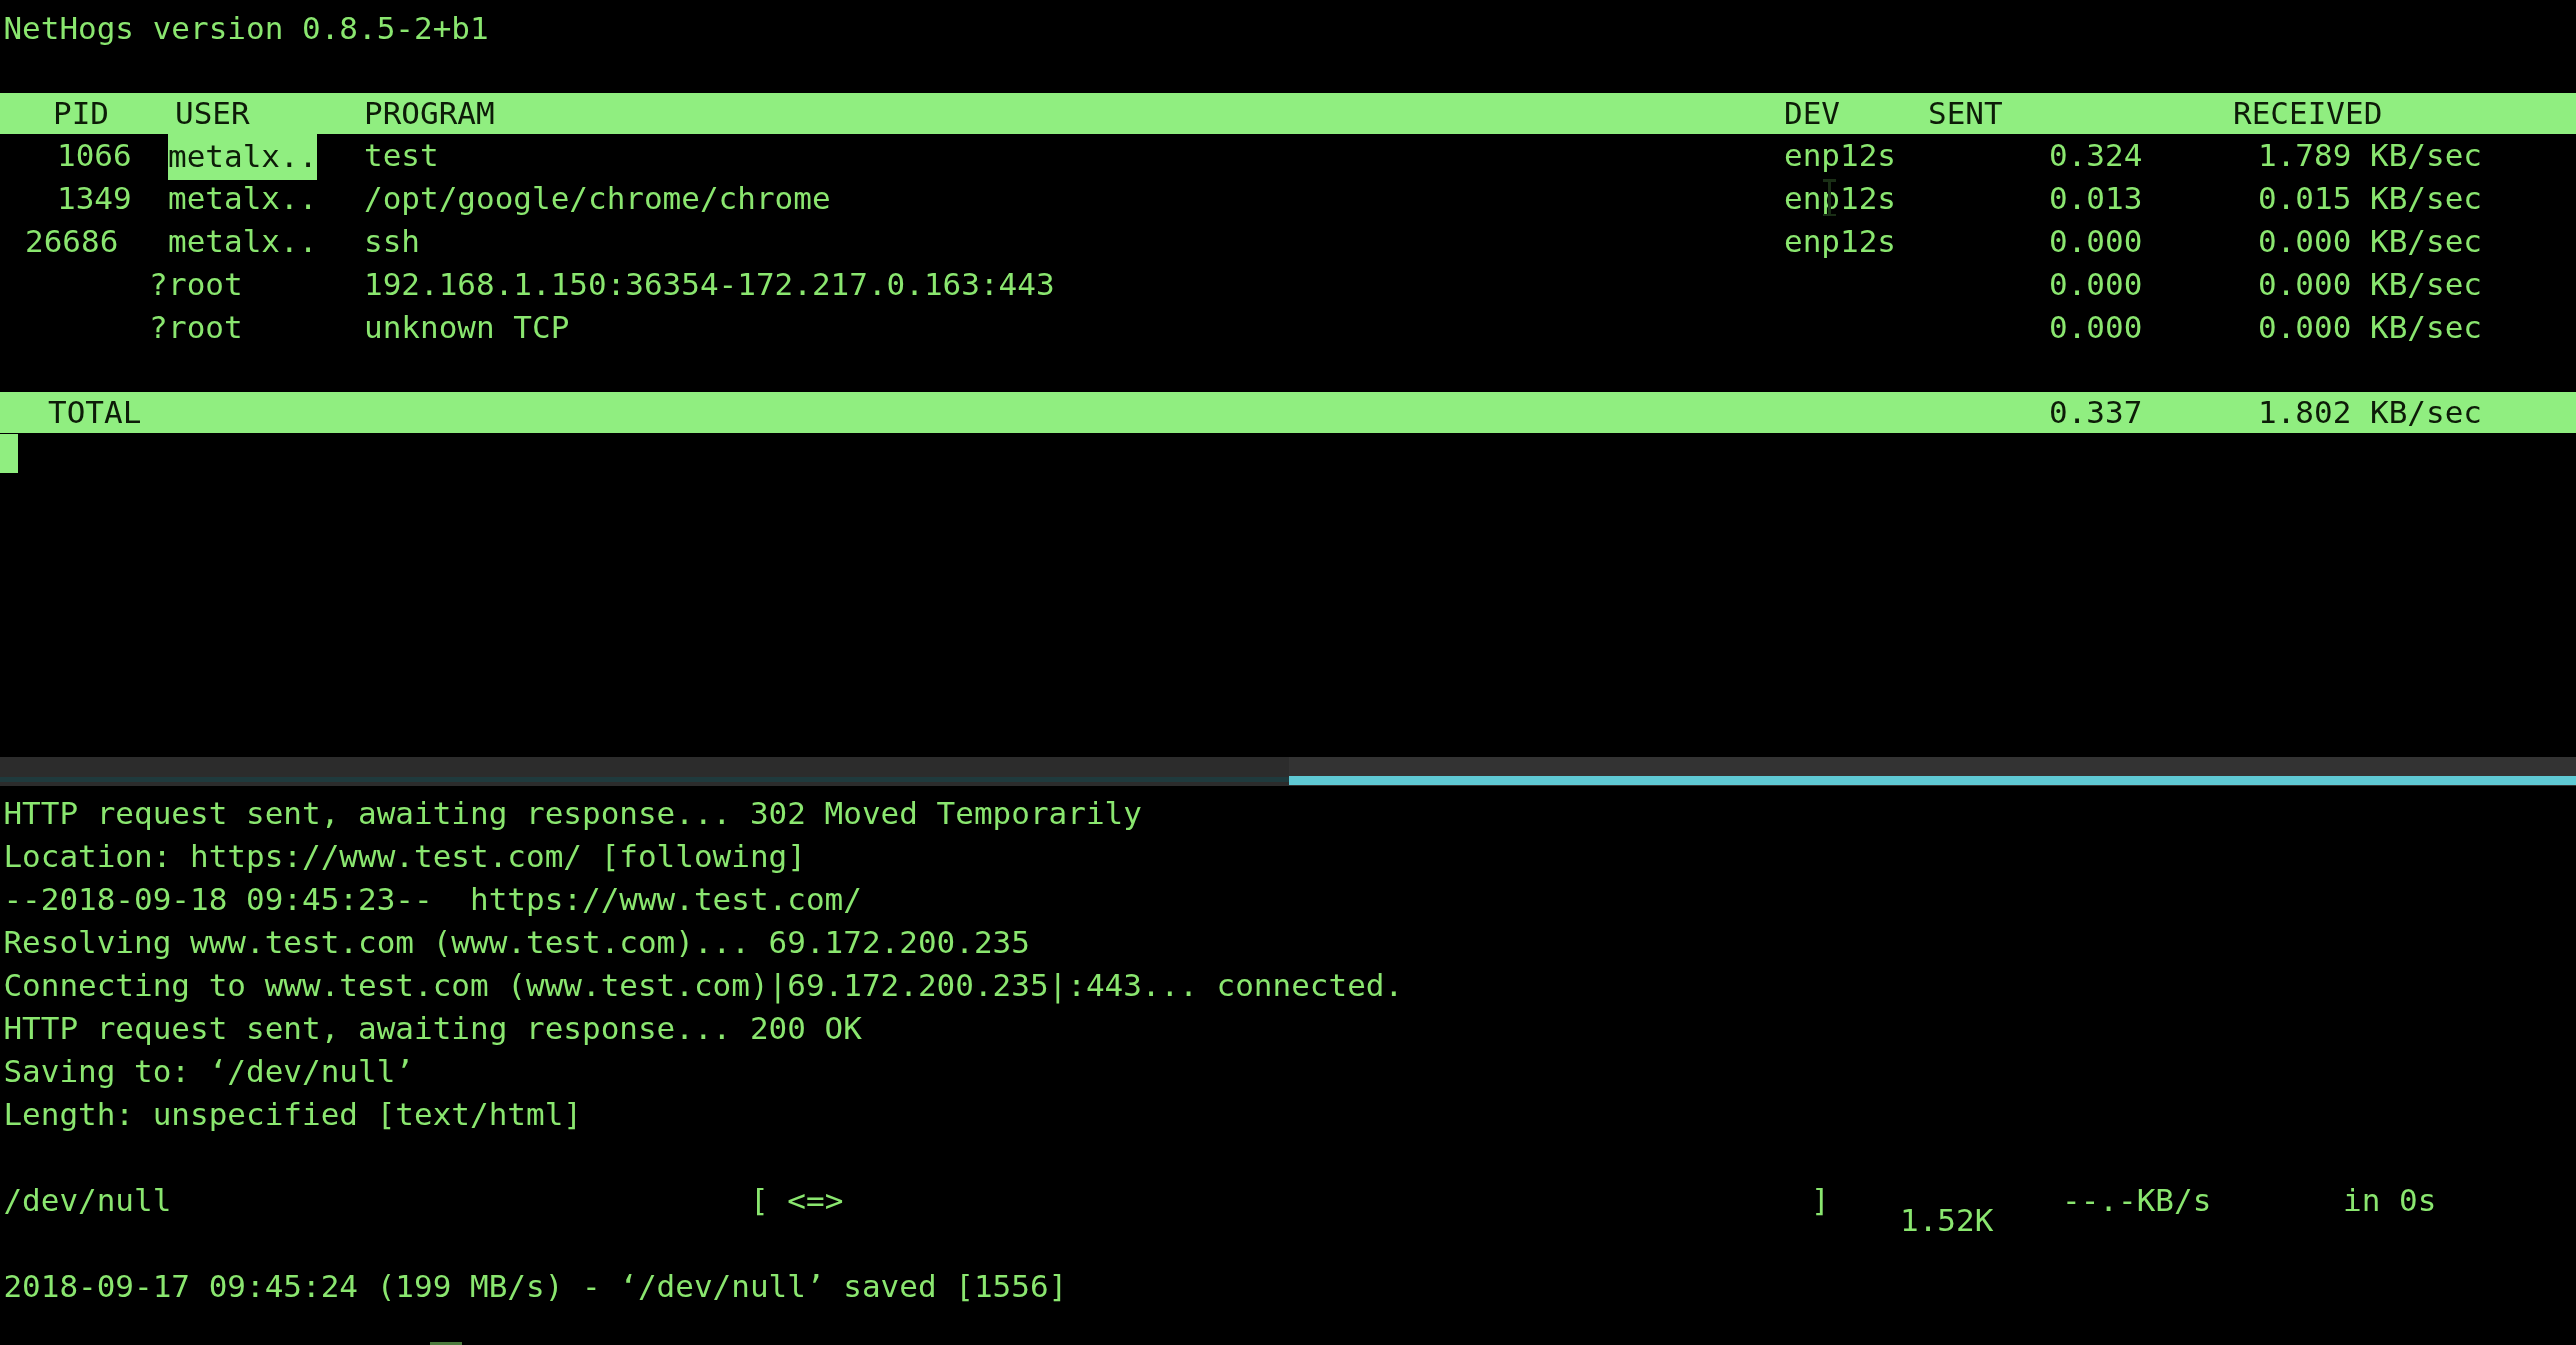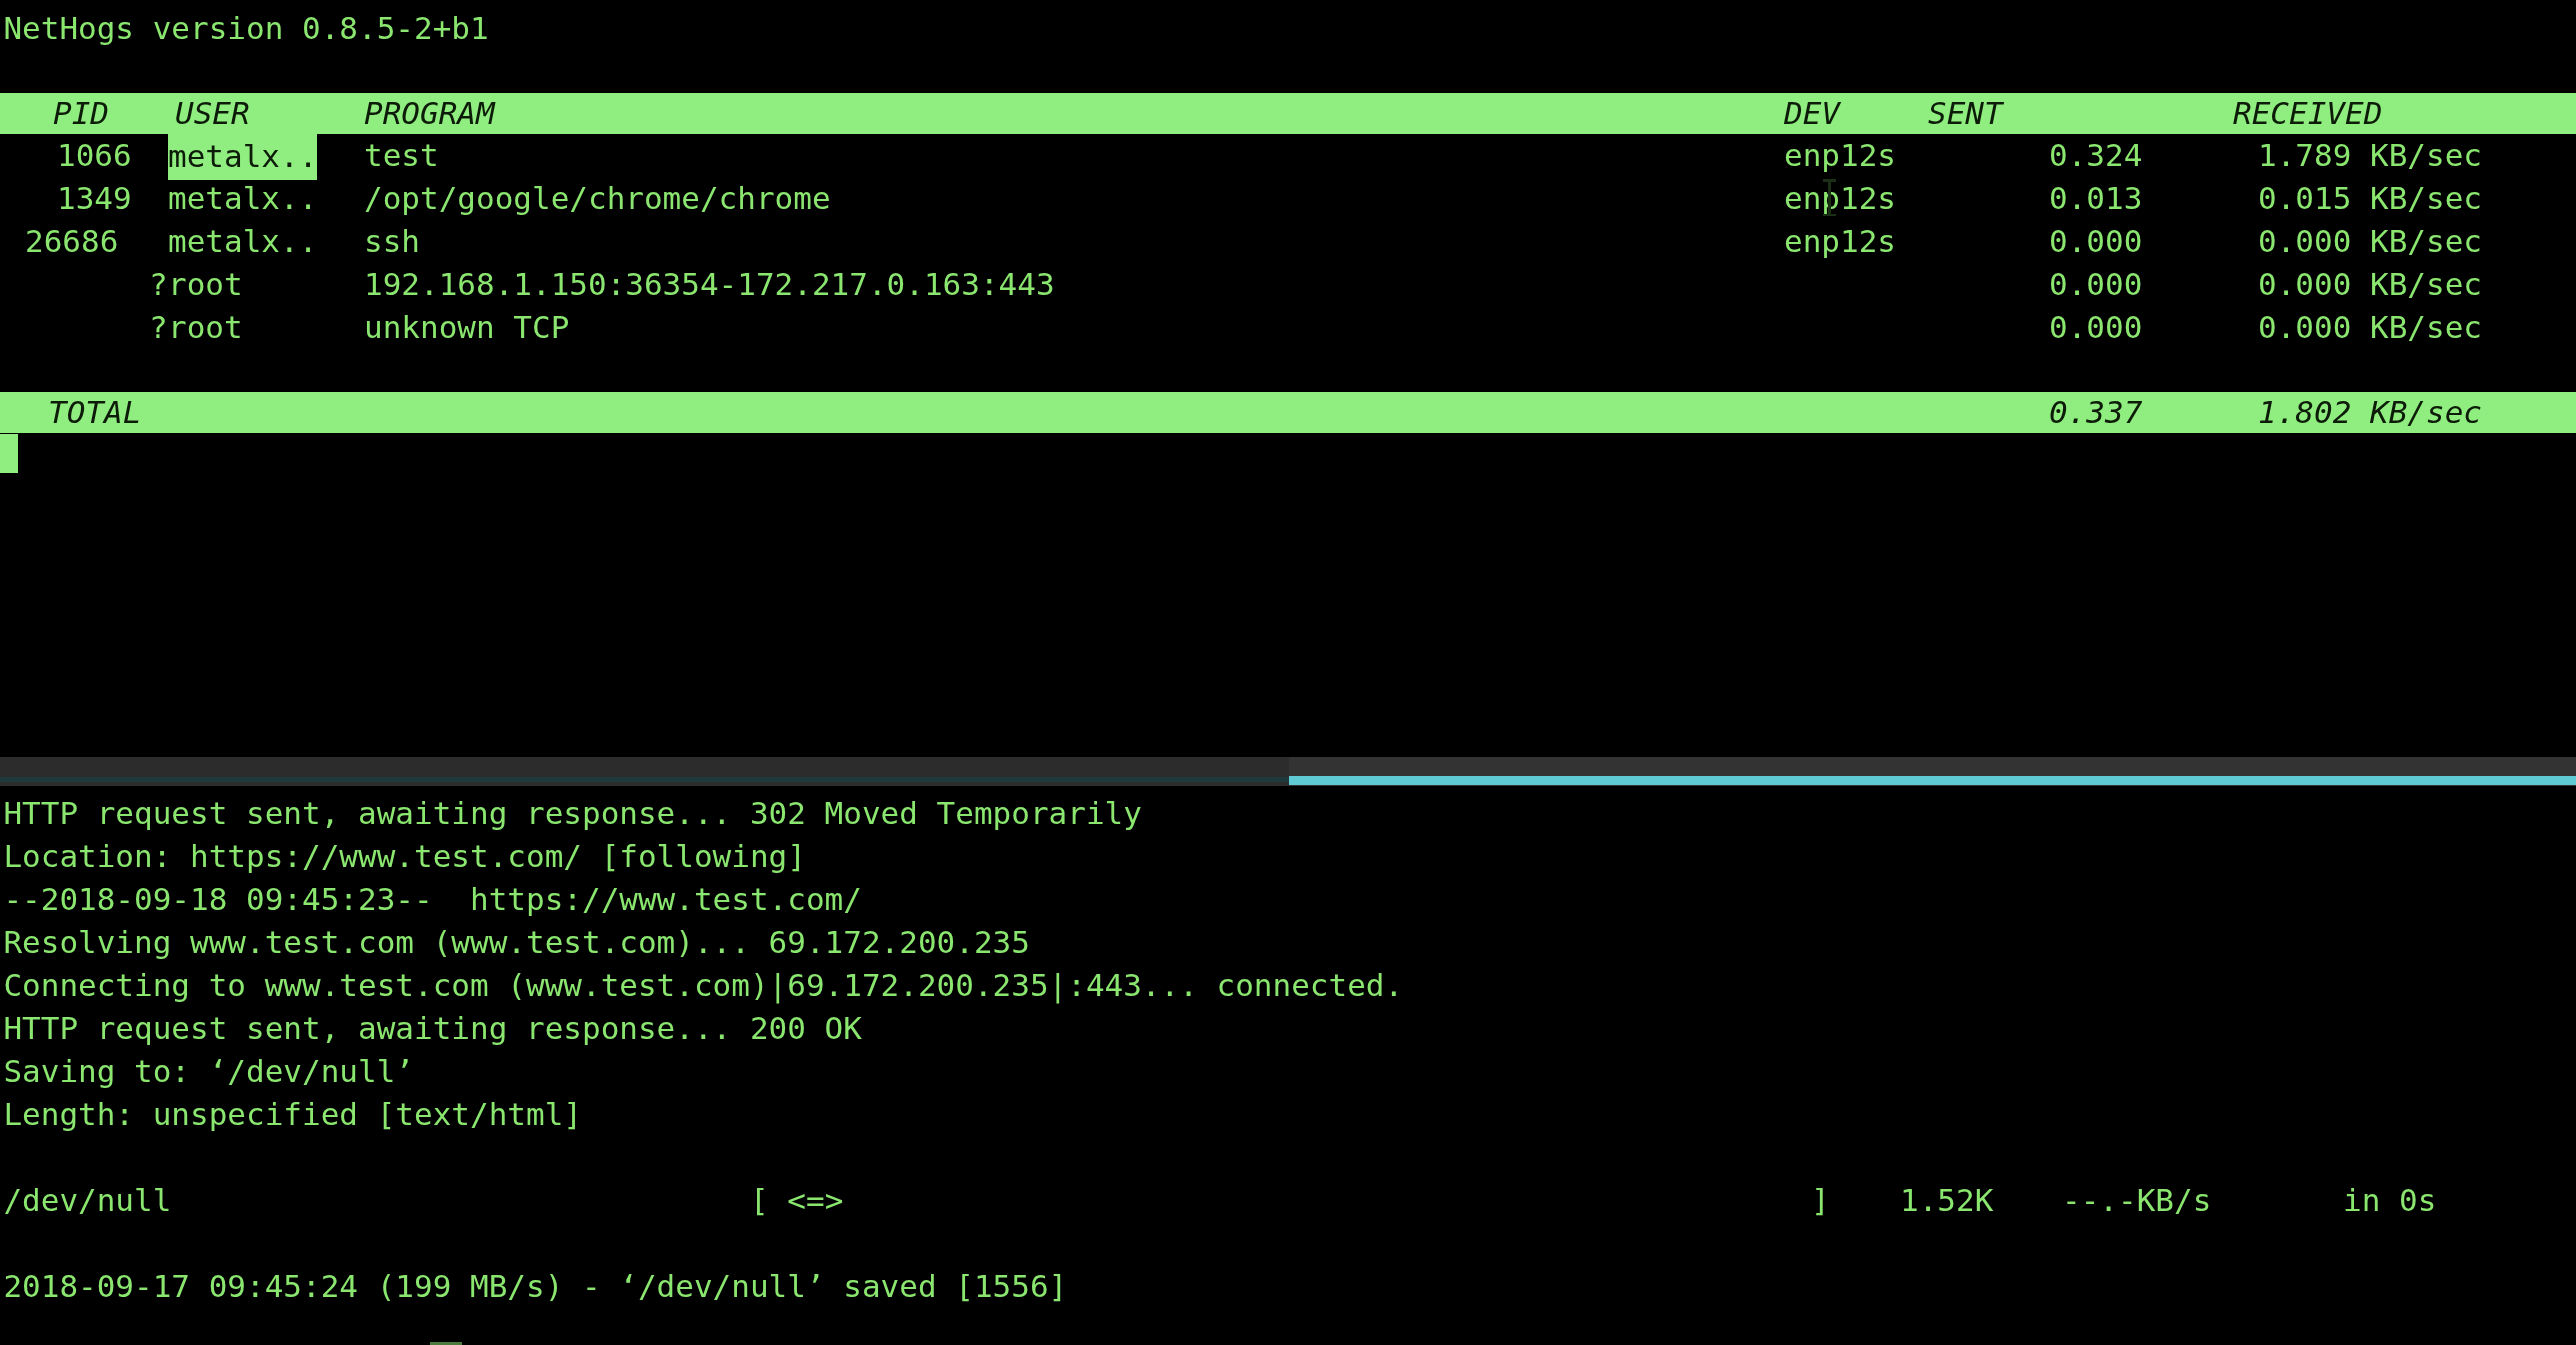--- a/index.html
+++ b/index.html
@@ -56,21 +56,20 @@
   
   .bar {
     position: relative;
     background: #90ee80;
     color: #0d1c08;
     height: 41px;
     line-height: 41px;
     white-space: pre;
     width: 2576px;
     box-sizing: border-box;
-    font-style: italic;
   }
 
   .cell {
     position: absolute;
     white-space: pre;
     top: 0;
   }
 
   .rowline {
     position: relative;
@@ -263,21 +262,21 @@
     <div class="line">HTTP request sent, awaiting response... 200 OK</div>
     <div class="line">Saving to: ‘/dev/null’</div>
     <div class="line">Length: unspecified [text/html]</div>
 
     <div class="blank"></div>
 
     <div class="rowline">
       <span class="cell" style="left:3.4px;">/dev/null</span>
       <span class="cell" style="left:750px;">[ &lt;=&gt;</span>
       <span class="cell" style="left:1811px;">]</span>
-      <span class="cell" style="left:1900px;">1.52K</span>
+      <span class="cell" style="left:1900px;margin-top:20px;">1.52K</span>
       <span class="cell" style="left:2062px;">--.-KB/s</span>
       <span class="cell" style="left:2343px;">in 0s</span>
     </div>
 
     <div class="blank"></div>
 
     <div class="line">2018-09-17 09:45:24 (199 MB/s) - ‘/dev/null’ saved [1556]</div>
 
   </div>
 

